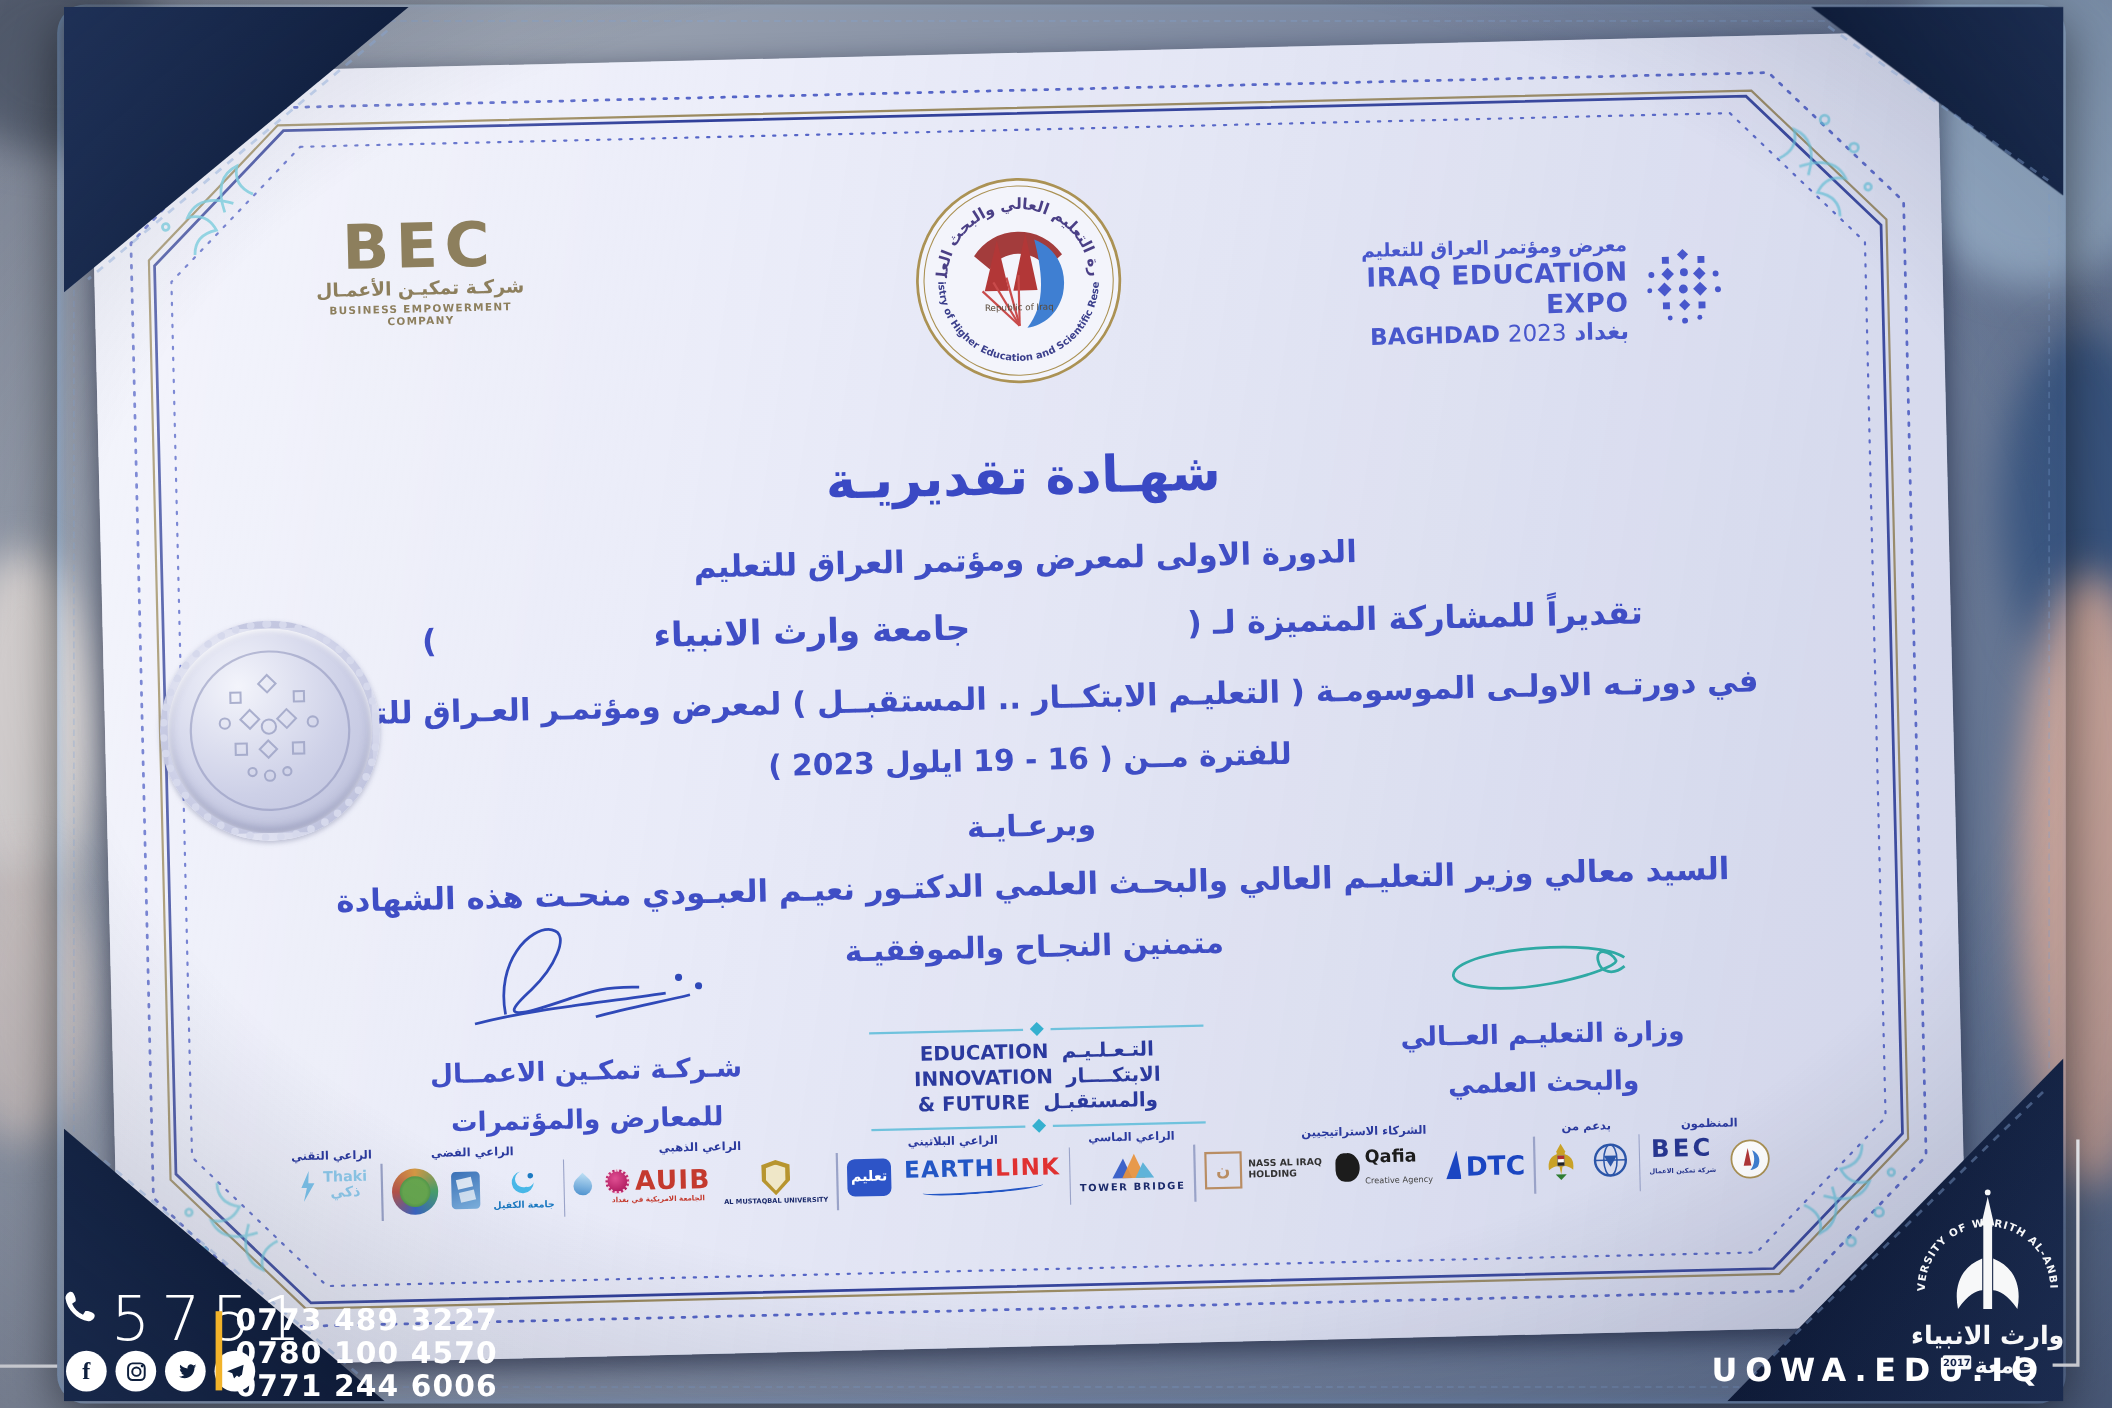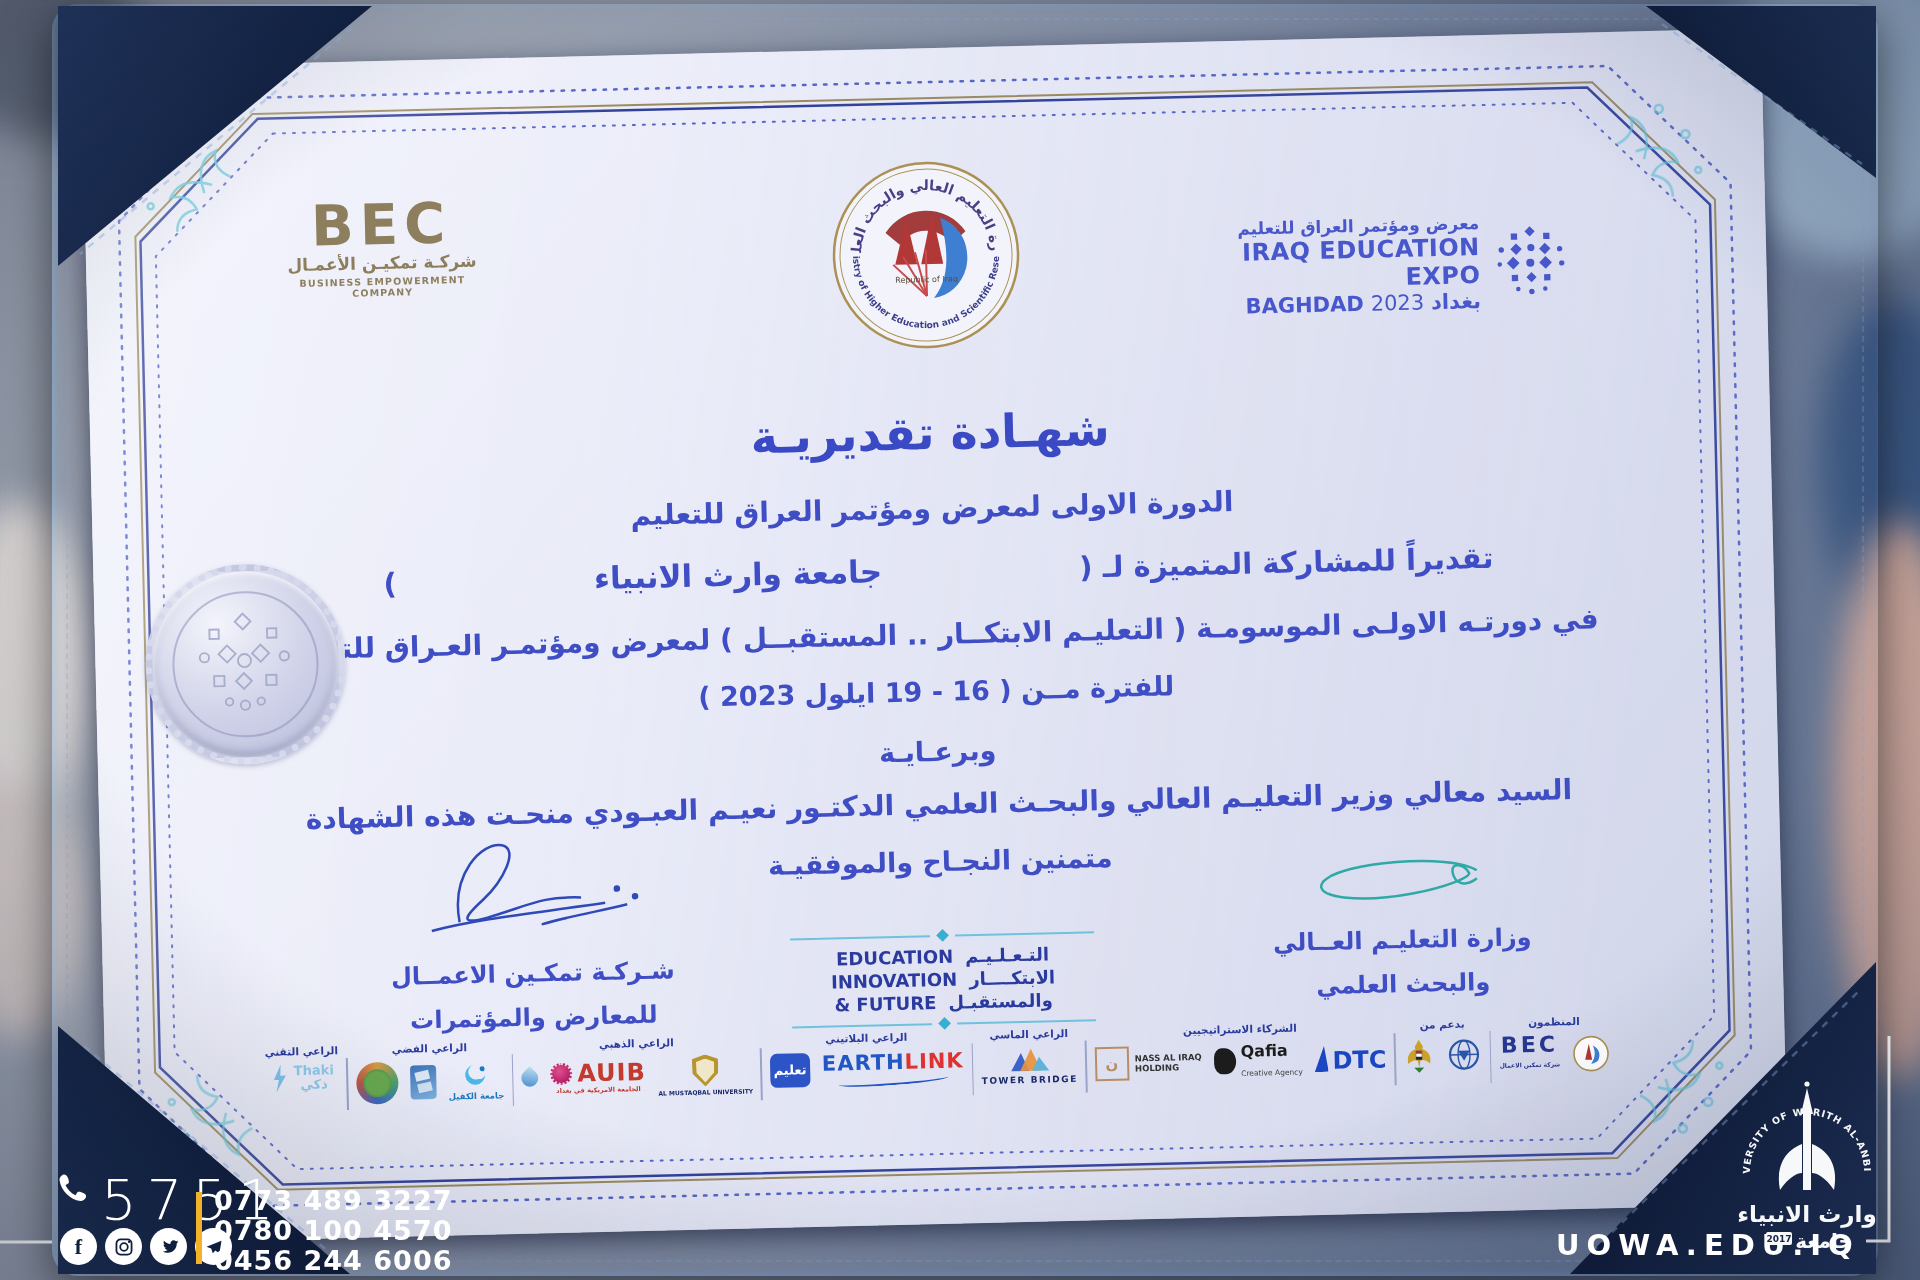--- a/index.html
+++ b/index.html
@@ -484,21 +484,21 @@
     <span class="soc">
         <svg width="20" height="20" viewBox="0 0 32 32" fill="#0e1f3d">
           <path d="M28 6 L4 15.5 l7.5 2.8 L14 26 l4.2-4.6 6.4 4.8 z"></path>
         </svg>
       </span>
   </div>
   <div class="ov ybar"></div>
   <div class="ov phones">
     <div>0773 489 3227</div>
     <div>0780 100 4570</div>
-    <div>0456 244 6006</div>
+    <div>0771 244 6006</div>
   </div>
 
   <div class="ov website">UOWA.EDU.IQ</div>
   <div class="ov watermark">
     <svg viewBox="0 0 150 210" fill="#ffffff" opacity=".97">
       <defs>
           <path id="wm-arc" d="M18,100 A57,57 0 0 1 132,100"></path>
         </defs>
       <text font-size="9.5" font-weight="bold" letter-spacing="1"><textPath href="#wm-arc" startOffset="50%" text-anchor="middle">UNIVERSITY OF WARITH AL-ANBIYAA</textPath></text>
       <polygon points="75,16 69,42 81,42"></polygon>

